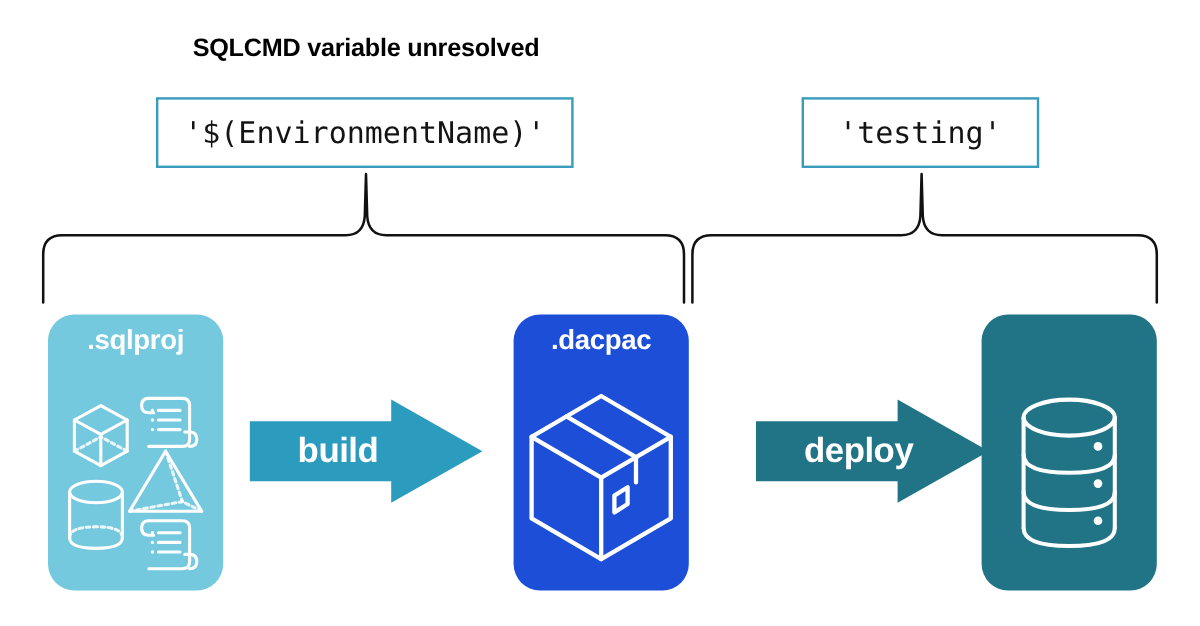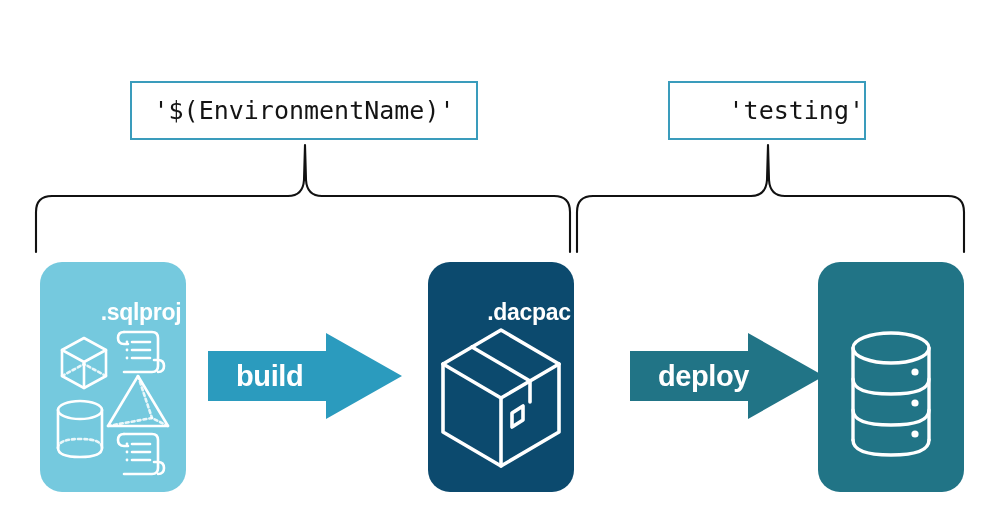--- a/index.html
+++ b/index.html
@@ -46,21 +46,21 @@
     display: flex;
     align-items: center;
     justify-content: center;
     font-family: "DejaVu Sans Mono", "Liberation Mono", monospace;
     font-size: 25px;
     color: #141414;
     letter-spacing: 0px;
     white-space: nowrap;
   }
   #code-box-unresolved { left: 130px; top: 81px; width: 348px; height: 59px; }
-  #code-box-set        { left: 668px; top: 81px; width: 198px; height: 59px; justify-content: flex-end; }
+  #code-box-set        { left: 668px; top: 81px; width: 198px; height: 59px; }
 
   
   .brace-svg {
     position: absolute;
     top: 140px;
     left: 0;
     width: 1000px;
     height: 115px;
     overflow: visible;
   }
@@ -68,36 +68,35 @@
   
   .artifact {
     position: absolute;
     top: 262px;
     width: 146px;
     height: 230px;
     border-radius: 22px;
     box-sizing: border-box;
   }
   #artifact-sqlproj  { left: 40px;  background: #75c9de; }
-  #artifact-dacpac   { left: 428px; background: #0c4a6e; }
+  #artifact-dacpac   { left: 428px; background: #1d4ed8; }
   #artifact-database { left: 818px; background: #217486; }
 
   .artifact-label {
     position: absolute;
     left: 0;
-    top: 37px;
+    top: 8px;
     width: 100%;
     text-align: center;
     font-family: "Liberation Sans", sans-serif;
     font-weight: bold;
     font-size: 23px;
     color: #ffffff;
     letter-spacing: -0.3px;
     white-space: nowrap;
-    padding-left: 28px;
   }
   .artifact-art {
     position: absolute;
     left: 0;
     top: 52px;
     width: 100%;
     height: 172px;
   }
 
   
@@ -116,30 +115,31 @@
     top: 0;
     width: 196px;
     height: 92px;
     display: flex;
     align-items: center;
     font-family: "Liberation Sans", sans-serif;
     font-weight: bold;
     font-size: 29px;
     color: #ffffff;
     letter-spacing: -0.4px;
-    padding-left: 28px;
+    padding-left: 40px;
     box-sizing: border-box;
     white-space: nowrap;
   }
 </style>
 </head>
 <body>
 
 <div class="stage">
 
+  <div class="heading" id="heading-unresolved">SQLCMD variable unresolved</div>
 
 
   <div class="code-box" id="code-box-unresolved">
     <span>'$(EnvironmentName)'</span>
   </div>
 
   <div class="code-box" id="code-box-set">
     <span>'testing'</span>
   </div>
 

